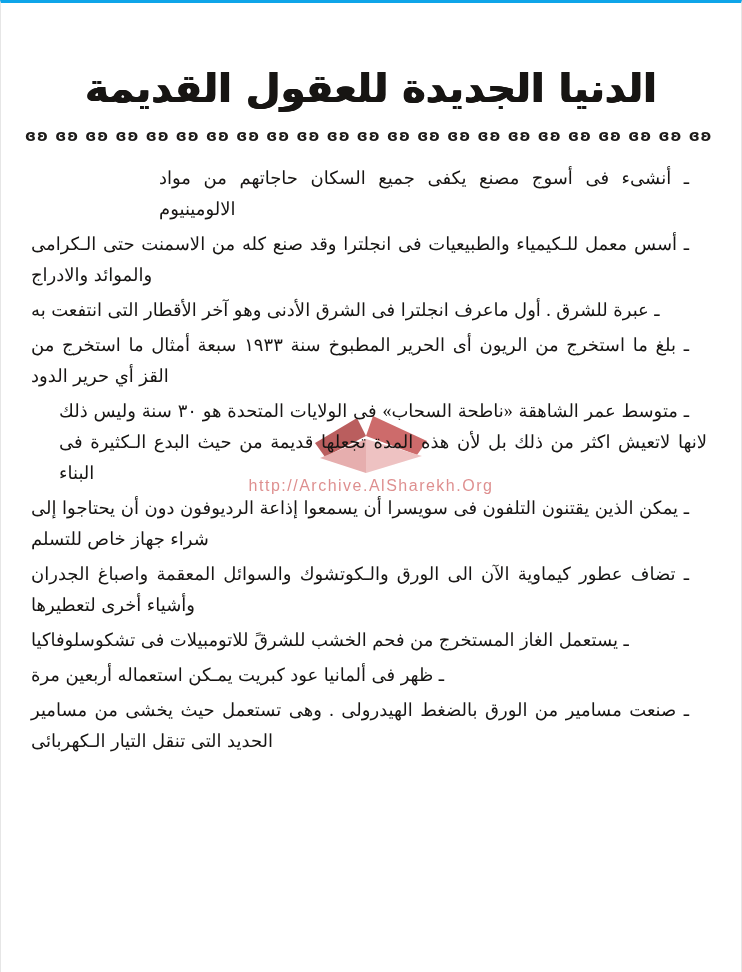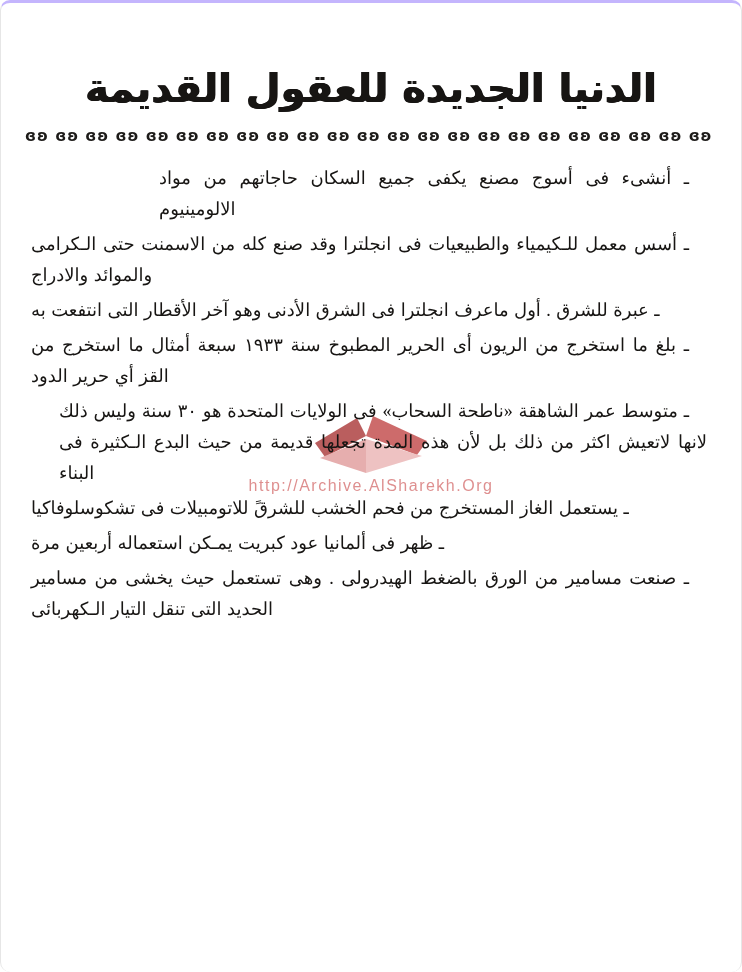--- a/index.html
+++ b/index.html
@@ -1,27 +1,26 @@
 <!DOCTYPE html>
 <html lang="ar"><head>
 <meta charset="utf-8">
 <style>
   html,body{margin:0;padding:0;background:#ffffff;}
   .page{
     position:relative;
     width:742px;height:972px;
     box-sizing:border-box;
     background:#ffffff;
-    border-top:3px solid #c4b5fd;
+    border-top:3px solid #0ea5e9;
     border-left:1px solid #e6e6e6;
     border-right:1px solid #e6e6e6;
     overflow:hidden;
     font-family:"DejaVu Sans",sans-serif;
     color:#171513;
-    border-radius:10px;
   }
   .title{
     margin:50px auto 0 auto;
     text-align:center;
     direction:rtl;
     font-size:40px;
     font-weight:bold;
     line-height:70px;
     letter-spacing:1px;
     text-shadow:0.6px 0 0 #171513, -0.6px 0 0 #171513;
@@ -105,19 +104,21 @@
     <div class="wm-url">http://Archive.AlSharekh.Org</div>
   </div>
 
   <div class="body">
     <div>
         <p class="item" dir="rtl">ـ أنشىء فى أسوج مصنع يكفى جميع السكان حاجاتهم من مواد الالومينيوم</p>
         <p class="item" dir="rtl">ـ أسس معمل للـكيمياء والطبيعيات فى انجلترا وقد صنع كله من الاسمنت حتى الـكرامى والموائد والادراج</p>
         <p class="item" dir="rtl">ـ عبرة للشرق . أول ماعرف انجلترا فى الشرق الأدنى وهو آخر الأقطار التى انتفعت به</p>
         <p class="item" dir="rtl">ـ بلغ ما استخرج من الريون أى الحرير المطبوخ سنة ١٩٣٣ سبعة أمثال ما استخرج من القز أي حرير الدود</p>
         <p class="item" dir="rtl">ـ متوسط عمر الشاهقة «ناطحة السحاب» فى الولايات المتحدة هو ٣٠ سنة وليس ذلك لانها لاتعيش اكثر من ذلك بل لأن هذه المدة تجعلها قديمة من حيث البدع الـكثيرة فى البناء</p>
+        <p class="item" dir="rtl">ـ يمكن الذين يقتنون التلفون فى سويسرا أن يسمعوا إذاعة الرديوفون دون أن يحتاجوا إلى شراء جهاز خاص للتسلم</p>
+        <p class="item" dir="rtl">ـ تضاف عطور كيماوية الآن الى الورق والـكوتشوك والسوائل المعقمة واصباغ الجدران وأشياء أخرى لتعطيرها</p>
         <p class="item" dir="rtl">ـ يستعمل الغاز المستخرج من فحم الخشب للشرقً للاتومبيلات فى تشكوسلوفاكيا</p>
         <p class="item" dir="rtl">ـ ظهر فى ألمانيا عود كبريت يمـكن استعماله أربعين مرة</p>
         <p class="item" dir="rtl">ـ صنعت مسامير من الورق بالضغط الهيدرولى . وهى تستعمل حيث يخشى من مسامير الحديد التى تنقل التيار الـكهربائى</p>
       </div>
   </div>
 
 </div>
 
 </body></html>

